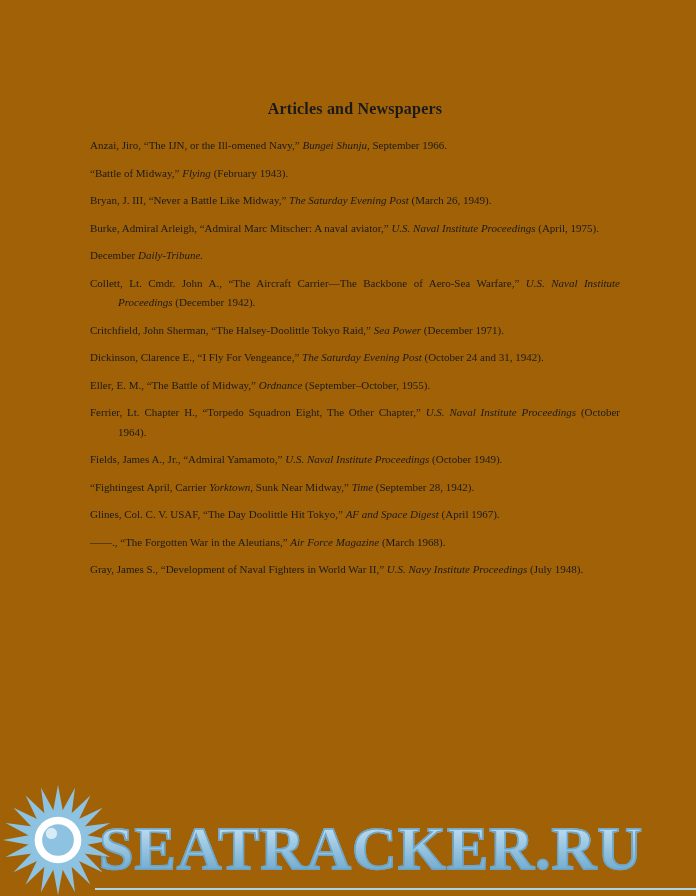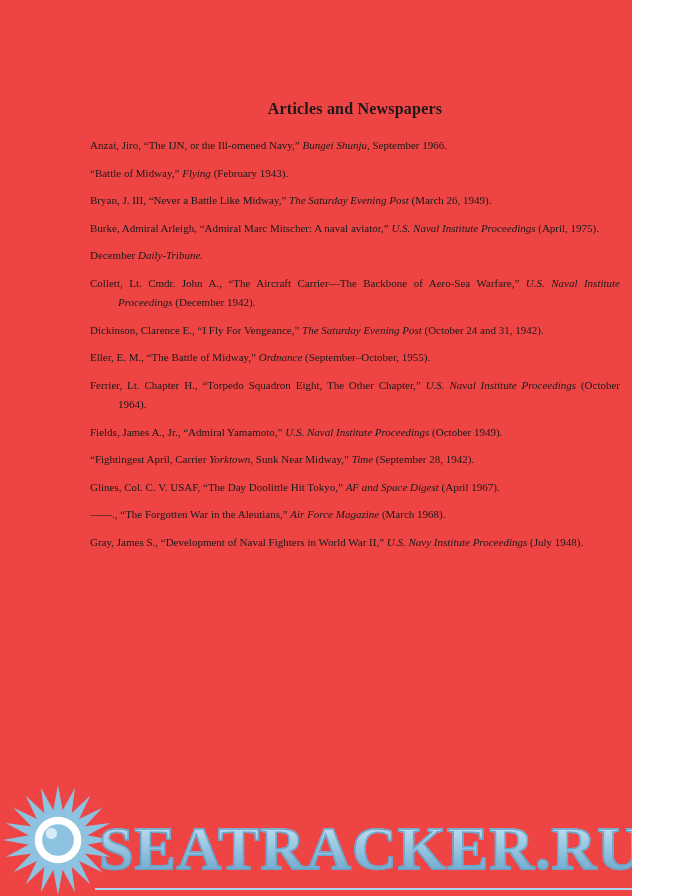--- a/index.html
+++ b/index.html
@@ -2,23 +2,23 @@
 <html><head>
 <meta charset="utf-8">
 <style>
   html, body {
     margin: 0;
     padding: 0;
     background: #ffffff;
   }
   .page {
     position: relative;
-    width: 632px;
+    width: 696px;
     height: 896px;
-    background: #ef4444;
+    background: #a16207;
     overflow: hidden;
     font-family: "Liberation Serif", serif;
     color: #1a1a1a;
   }
   .content {
     position: absolute;
     left: 90px;
     top: 100px;
     width: 530px;
   }
@@ -87,20 +87,21 @@
 
   <div class="content">
     <h1 class="title">Articles and Newspapers</h1>
     <div>
         <p class="entry"><span>Anzai, Jiro, “The IJN, or the Ill-omened Navy,” </span><em>Bungei Shunju,</em><span> September 1966.</span></p>
         <p class="entry"><span>“Battle of Midway,” </span><em>Flying</em><span> (February 1943).</span></p>
         <p class="entry"><span>Bryan, J. III, “Never a Battle Like Midway,” </span><em>The Saturday Evening Post</em><span> (March 26, 1949).</span></p>
         <p class="entry"><span>Burke, Admiral Arleigh, “Admiral Marc Mitscher: A naval aviator,” </span><em>U.S. Naval Institute Proceedings</em><span> (April, 1975).</span></p>
         <p class="entry"><span>December </span><em>Daily-Tribune.</em></p>
         <p class="entry"><span>Collett, Lt. Cmdr. John A., “The Aircraft Carrier—The Backbone of Aero-Sea Warfare,” </span><em>U.S. Naval Institute Proceedings</em><span> (December 1942).</span></p>
+        <p class="entry"><span>Critchfield, John Sherman, “The Halsey-Doolittle Tokyo Raid,” </span><em>Sea Power</em><span> (December 1971).</span></p>
         <p class="entry"><span>Dickinson, Clarence E., “I Fly For Vengeance,” </span><em>The Saturday Evening Post</em><span> (October 24 and 31, 1942).</span></p>
         <p class="entry"><span>Eller, E. M., “The Battle of Midway,” </span><em>Ordnance</em><span> (September–October, 1955).</span></p>
         <p class="entry"><span>Ferrier, Lt. Chapter H., “Torpedo Squadron Eight, The Other Chapter,” </span><em>U.S. Naval Institute Proceedings</em><span> (October 1964).</span></p>
         <p class="entry"><span>Fields, James A., Jr., “Admiral Yamamoto,” </span><em>U.S. Naval Institute Proceedings</em><span> (October 1949).</span></p>
         <p class="entry"><span>“Fightingest April, Carrier </span><em>Yorktown,</em><span> Sunk Near Midway,” </span><em>Time</em><span> (September 28, 1942).</span></p>
         <p class="entry"><span>Glines, Col. C. V. USAF, “The Day Doolittle Hit Tokyo,” </span><em>AF and Space Digest</em><span> (April 1967).</span></p>
         <p class="entry"><span>——., “The Forgotten War in the Aleutians,” </span><em>Air Force Magazine</em><span> (March 1968).</span></p>
         <p class="entry"><span>Gray, James S., “Development of Naval Fighters in World War II,” </span><em>U.S. Navy Institute Proceedings</em><span> (July 1948).</span></p>
       </div>
   </div>

